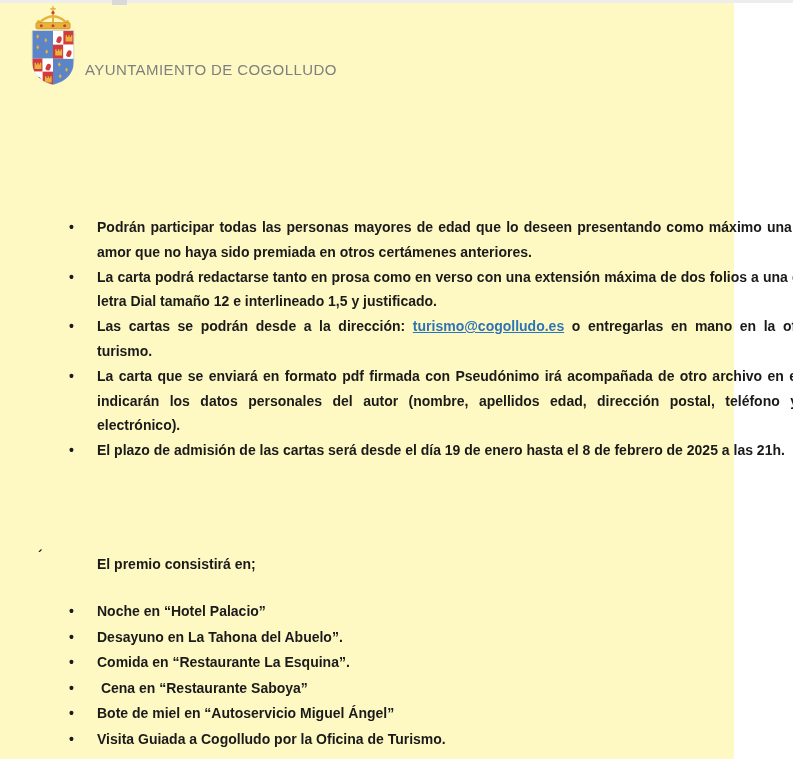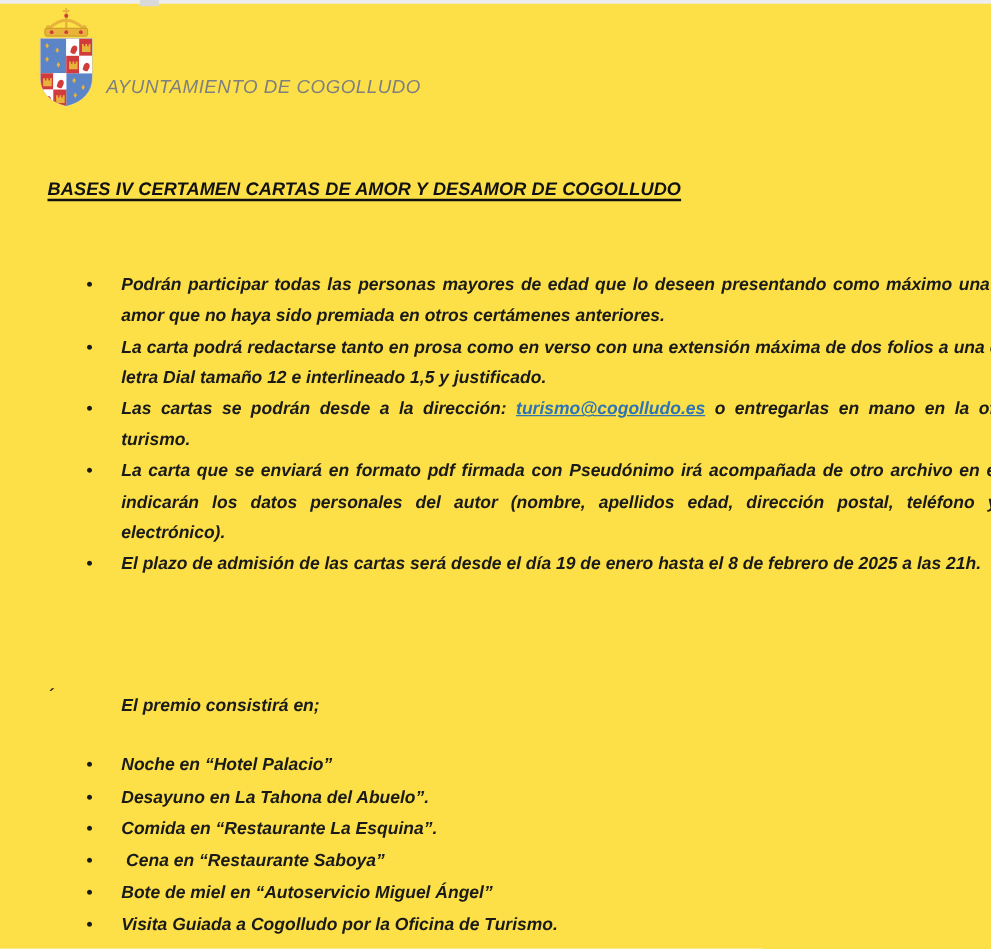--- a/index.html
+++ b/index.html
@@ -4,21 +4,21 @@
 <style>
   html, body { margin: 0; padding: 0; }
   body {
     width: 793px; height: 759px;
     background: #ffffff;
     font-family: "Liberation Sans", "DejaVu Sans", sans-serif;
     color: #1a1a1a;
     overflow: hidden;
     position: relative;
   }
-  .page { position: relative; width: 793px; height: 759px; background: #fde047; font-style: italic; }
+  .page { position: relative; width: 734px; height: 759px; background: #fef9c3; }
 
   
   .top-edge { position: absolute; top: 0; left: 0; width: 793px; height: 3px; background: #ededed; }
   .top-edge .tab { position: absolute; top: 0; left: 112px; width: 15px; height: 5px; background: #d9d9d9; }
 
   
   .logo { position: absolute; left: 26px; top: 5px; width: 54px; height: 82px; }
   .org-name {
     position: absolute; left: 85px; top: 61px;
     font-size: 15px; font-weight: 400; letter-spacing: 0.4px;
@@ -151,21 +151,20 @@
         <path d="M44,33 h1.6 v2 h1.4 v-2 h1.6 v2 h1.4 v-2 h1.6 v7 h-7.6 Z"></path>
         <path d="M32.5,48.5 h1.6 v2 h1.4 v-2 h1.6 v2 h1.4 v-2 h1.6 v7 h-7.6 Z"></path>
         <path d="M9.5,63.5 h1.6 v2 h1.4 v-2 h1.6 v2 h1.4 v-2 h1.6 v7 h-7.6 Z"></path>
         <path d="M21,78.5 h1.6 v2 h1.4 v-2 h1.6 v2 h1.4 v-2 h1.6 v7 h-7.6 Z"></path>
       </g>
     </g>
   </svg>
 
   <div class="org-name">AYUNTAMIENTO DE COGOLLUDO</div>
 
-  <div class="doc-title">BASES IV CERTAMEN CARTAS DE AMOR Y DESAMOR DE COGOLLUDO</div>
 
   <ul class="rules">
     <li>
       <span>Podrán participar todas las personas mayores de edad que lo deseen presentando como máximo una carta de amor que no haya sido premiada en otros certámenes anteriores.</span>
     </li>
     <li>
       <span>La carta podrá redactarse tanto en prosa como en verso con una extensión máxima de dos folios a una cara (A4) letra Dial tamaño 12 e interlineado 1,5 y justificado.</span>
     </li>
     <li>
       <span>Las cartas se podrán desde a la dirección: </span><a>turismo@cogolludo.es</a><span> o entregarlas en mano en la oficina de turismo.</span>

